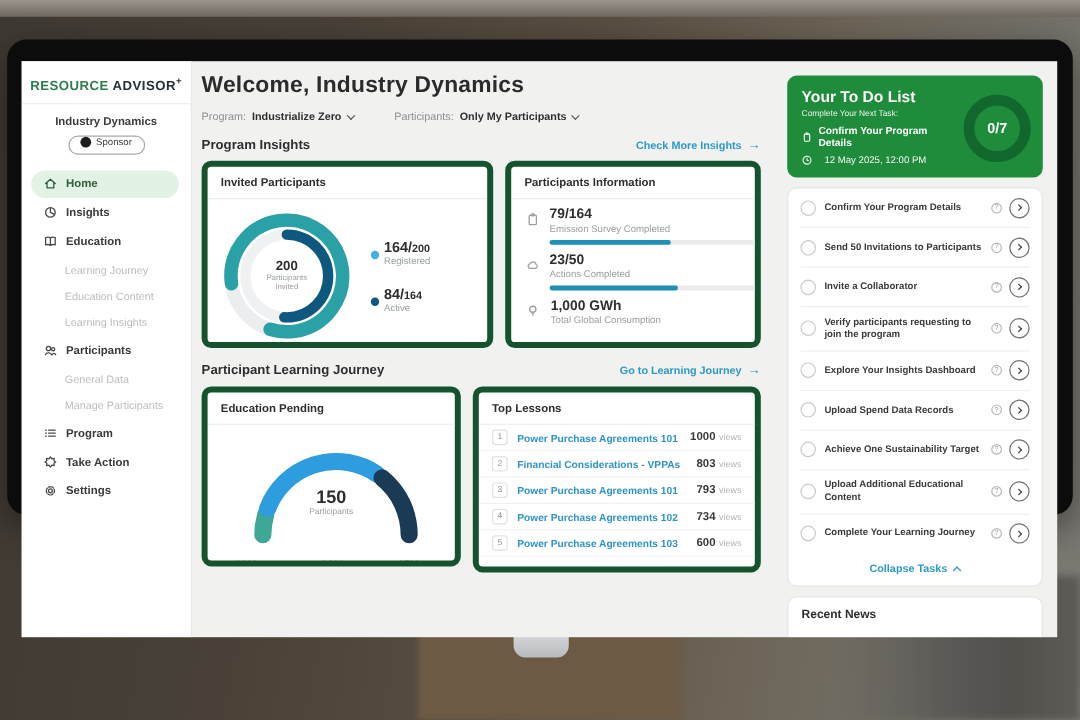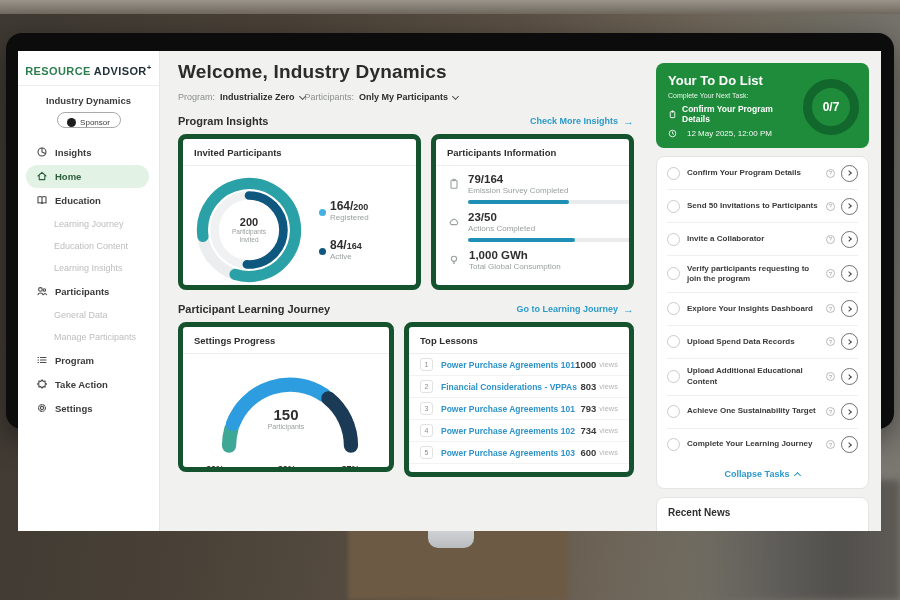--- a/index.html
+++ b/index.html
@@ -20,35 +20,35 @@
     display:flex; overflow:hidden; }
 
   
   .sidebar { width:142px; background:#ffffff; border-right:1px solid #e7e8e6; padding:10px 0 0 0; flex-shrink:0; }
   .logo { text-align:center; font-size:11px; font-weight:bold; letter-spacing:.4px; padding:2px 0 8px; border-bottom:1px solid #eceded; }
   .logo-green { color:#2e7d4f; }
   .logo-dark { color:#23313b; }
   .logo sup { font-size:8px; color:#23313b; }
   .prog-name { text-align:center; font-size:9.5px; font-weight:bold; color:#3c3c3c; margin-top:9px; }
   .sponsor { margin:6px auto 10px; width:64px; height:16px; border:1px solid #a9aaa9; border-radius:9px;
-    display:flex; align-items:flex-end; justify-content:center; gap:4px; font-size:8px; color:#3c3c3c; cursor:pointer; }
+    display:flex; align-items:flex-start; justify-content:center; gap:4px; font-size:8px; color:#3c3c3c; cursor:pointer; }
   .sponsor-dot { width:9px; height:9px; border-radius:50%; background:#1d1d1d; }
   .nav { padding:2px 0; }
   .nav-item { display:flex; align-items:center; gap:7px; height:23px; padding:0 10px; margin:1px 10px 1px 8px;
     font-size:9.5px; font-weight:bold; color:#3a3a3a; border-radius:12px; cursor:pointer; }
   .nav-item.active { background:#e2f2e4; color:#2c5e3c; }
   .nav-icon { width:12px; height:12px; display:inline-flex; }
   .nav-icon svg { width:12px; height:12px; stroke:#4a4a4a; fill:none; stroke-width:1.1; stroke-linecap:round; stroke-linejoin:round; }
   .nav-item.active .nav-icon svg { stroke:#2c5e3c; }
   .nav-sub { font-size:9px; color:#bcbdbc; padding:0 0 0 36px; height:22px; line-height:22px; cursor:pointer; }
 
   
-  .main { width:488px; flex-shrink:0; padding:10px 14px 0 18px; }
+  .main { width:488px; flex-shrink:0; padding:10px 14px 0 8px; }
   h1 { font-size:19px; color:#2b2b2b; letter-spacing:.2px; }
-  .filters { display:flex; margin-top:9px; }
+  .filters { display:flex; gap:34px; margin-top:9px; }
   .filter { display:flex; align-items:center; gap:5px; cursor:pointer; }
   .f-label { font-size:9px; color:#8b8f8e; }
   .f-value { font-size:9px; font-weight:bold; color:#2e2e2e; }
   .chev { display:inline-block; width:5px; height:5px; border-right:1.4px solid #555; border-bottom:1.4px solid #555; }
   .chev.down { transform:rotate(45deg); margin-top:-2px; }
   .chev.up { transform:rotate(-135deg); margin-top:3px; }
   .chev.right { transform:rotate(-45deg); }
   .sec-row { display:flex; justify-content:space-between; align-items:center; margin-top:13px; }
   .sec-row h2 { font-size:11px; color:#2e2e2e; }
   .sec-link { font-size:9px; font-weight:bold; color:#2b9ac9; cursor:pointer; display:flex; gap:5px; align-items:center; text-decoration:none; }
@@ -148,36 +148,36 @@
     <div class="logo">
       <span class="logo-green">RESOURCE</span>
       <span class="logo-dark">ADVISOR</span><sup class="logo-dark">+</sup>
     </div>
     <div class="prog-name">Industry Dynamics</div>
     <div class="sponsor">
       <span class="sponsor-dot"></span>
       <span>Sponsor</span>
     </div>
     <nav class="nav">
+      <div class="nav-item active">
+        <span class="nav-icon">
+              <svg viewBox="0 0 12 12">
+                <path d="M2 6 L6 2.4 L10 6 M3.2 5.2 V9.6 H8.8 V5.2"></path>
+              </svg>
+            </span>
+        <span>Home</span>
+      </div>
       <div class="nav-item">
         <span class="nav-icon">
               <svg viewBox="0 0 12 12">
                 <circle cx="6" cy="6" r="4"></circle>
                 <path d="M6 2 V6 L9.3 7.6"></path>
               </svg>
             </span>
         <span>Insights</span>
-      </div>
-      <div class="nav-item active">
-        <span class="nav-icon">
-              <svg viewBox="0 0 12 12">
-                <path d="M2 6 L6 2.4 L10 6 M3.2 5.2 V9.6 H8.8 V5.2"></path>
-              </svg>
-            </span>
-        <span>Home</span>
       </div>
       <div class="nav-item">
         <span class="nav-icon">
               <svg viewBox="0 0 12 12">
                 <path d="M2 3 C4 2.2 5.2 2.6 6 3.3 C6.8 2.6 8 2.2 10 3 V9 C8 8.5 6.8 8.8 6 9.5 C5.2 8.8 4 8.5 2 9 Z M6 3.3 V9.5"></path>
               </svg>
             </span>
         <span>Education</span>
       </div>
       <div class="nav-sub">Learning Journey</div>
@@ -329,21 +329,21 @@
       <h2>Participant Learning Journey</h2>
       <a class="sec-link">
         <span>Go to Learning Journey</span>
         <span class="arrow">→</span>
       </a>
     </div>
 
     <div class="cards-row">
 
       <div class="card card-edu">
-        <div class="card-title">Settings Progress</div>
+        <div class="card-title">Education Pending</div>
         <div class="gauge-wrap">
           <svg viewBox="0 0 200 105">
             <path d="M 36 92 A 64 64 0 0 1 38.5 74.3" stroke="#3fa796" stroke-width="15" fill="none" stroke-linecap="round"></path>
             <path d="M 40.2 69.1 A 64 64 0 0 1 135.8 38.9" stroke="#2d9de0" stroke-width="15" fill="none" stroke-linecap="round"></path>
             <path d="M 140.3 42.3 A 64 64 0 0 1 164 92" stroke="#1a3a55" stroke-width="15" fill="none" stroke-linecap="round"></path>
           </svg>
           <div class="gauge-center">
             <div class="gc-val">150</div>
             <div class="gc-lab">Participants</div>
           </div>
@@ -478,29 +478,29 @@
       <div class="task-row">
         <span class="task-check"></span>
         <span class="task-label">Upload Spend Data Records</span>
         <span class="task-info"></span>
         <span class="task-go">
               <span class="chev right"></span>
             </span>
       </div>
       <div class="task-row">
         <span class="task-check"></span>
+        <span class="task-label">Achieve One Sustainability Target</span>
+        <span class="task-info"></span>
+        <span class="task-go">
+              <span class="chev right"></span>
+            </span>
+      </div>
+      <div class="task-row">
+        <span class="task-check"></span>
         <span class="task-label">Upload Additional Educational Content</span>
-        <span class="task-info"></span>
-        <span class="task-go">
-              <span class="chev right"></span>
-            </span>
-      </div>
-      <div class="task-row">
-        <span class="task-check"></span>
-        <span class="task-label">Achieve One Sustainability Target</span>
         <span class="task-info"></span>
         <span class="task-go">
               <span class="chev right"></span>
             </span>
       </div>
       <div class="task-row" style="border-bottom:none">
         <span class="task-check"></span>
         <span class="task-label">Complete Your Learning Journey</span>
         <span class="task-info"></span>
         <span class="task-go">

